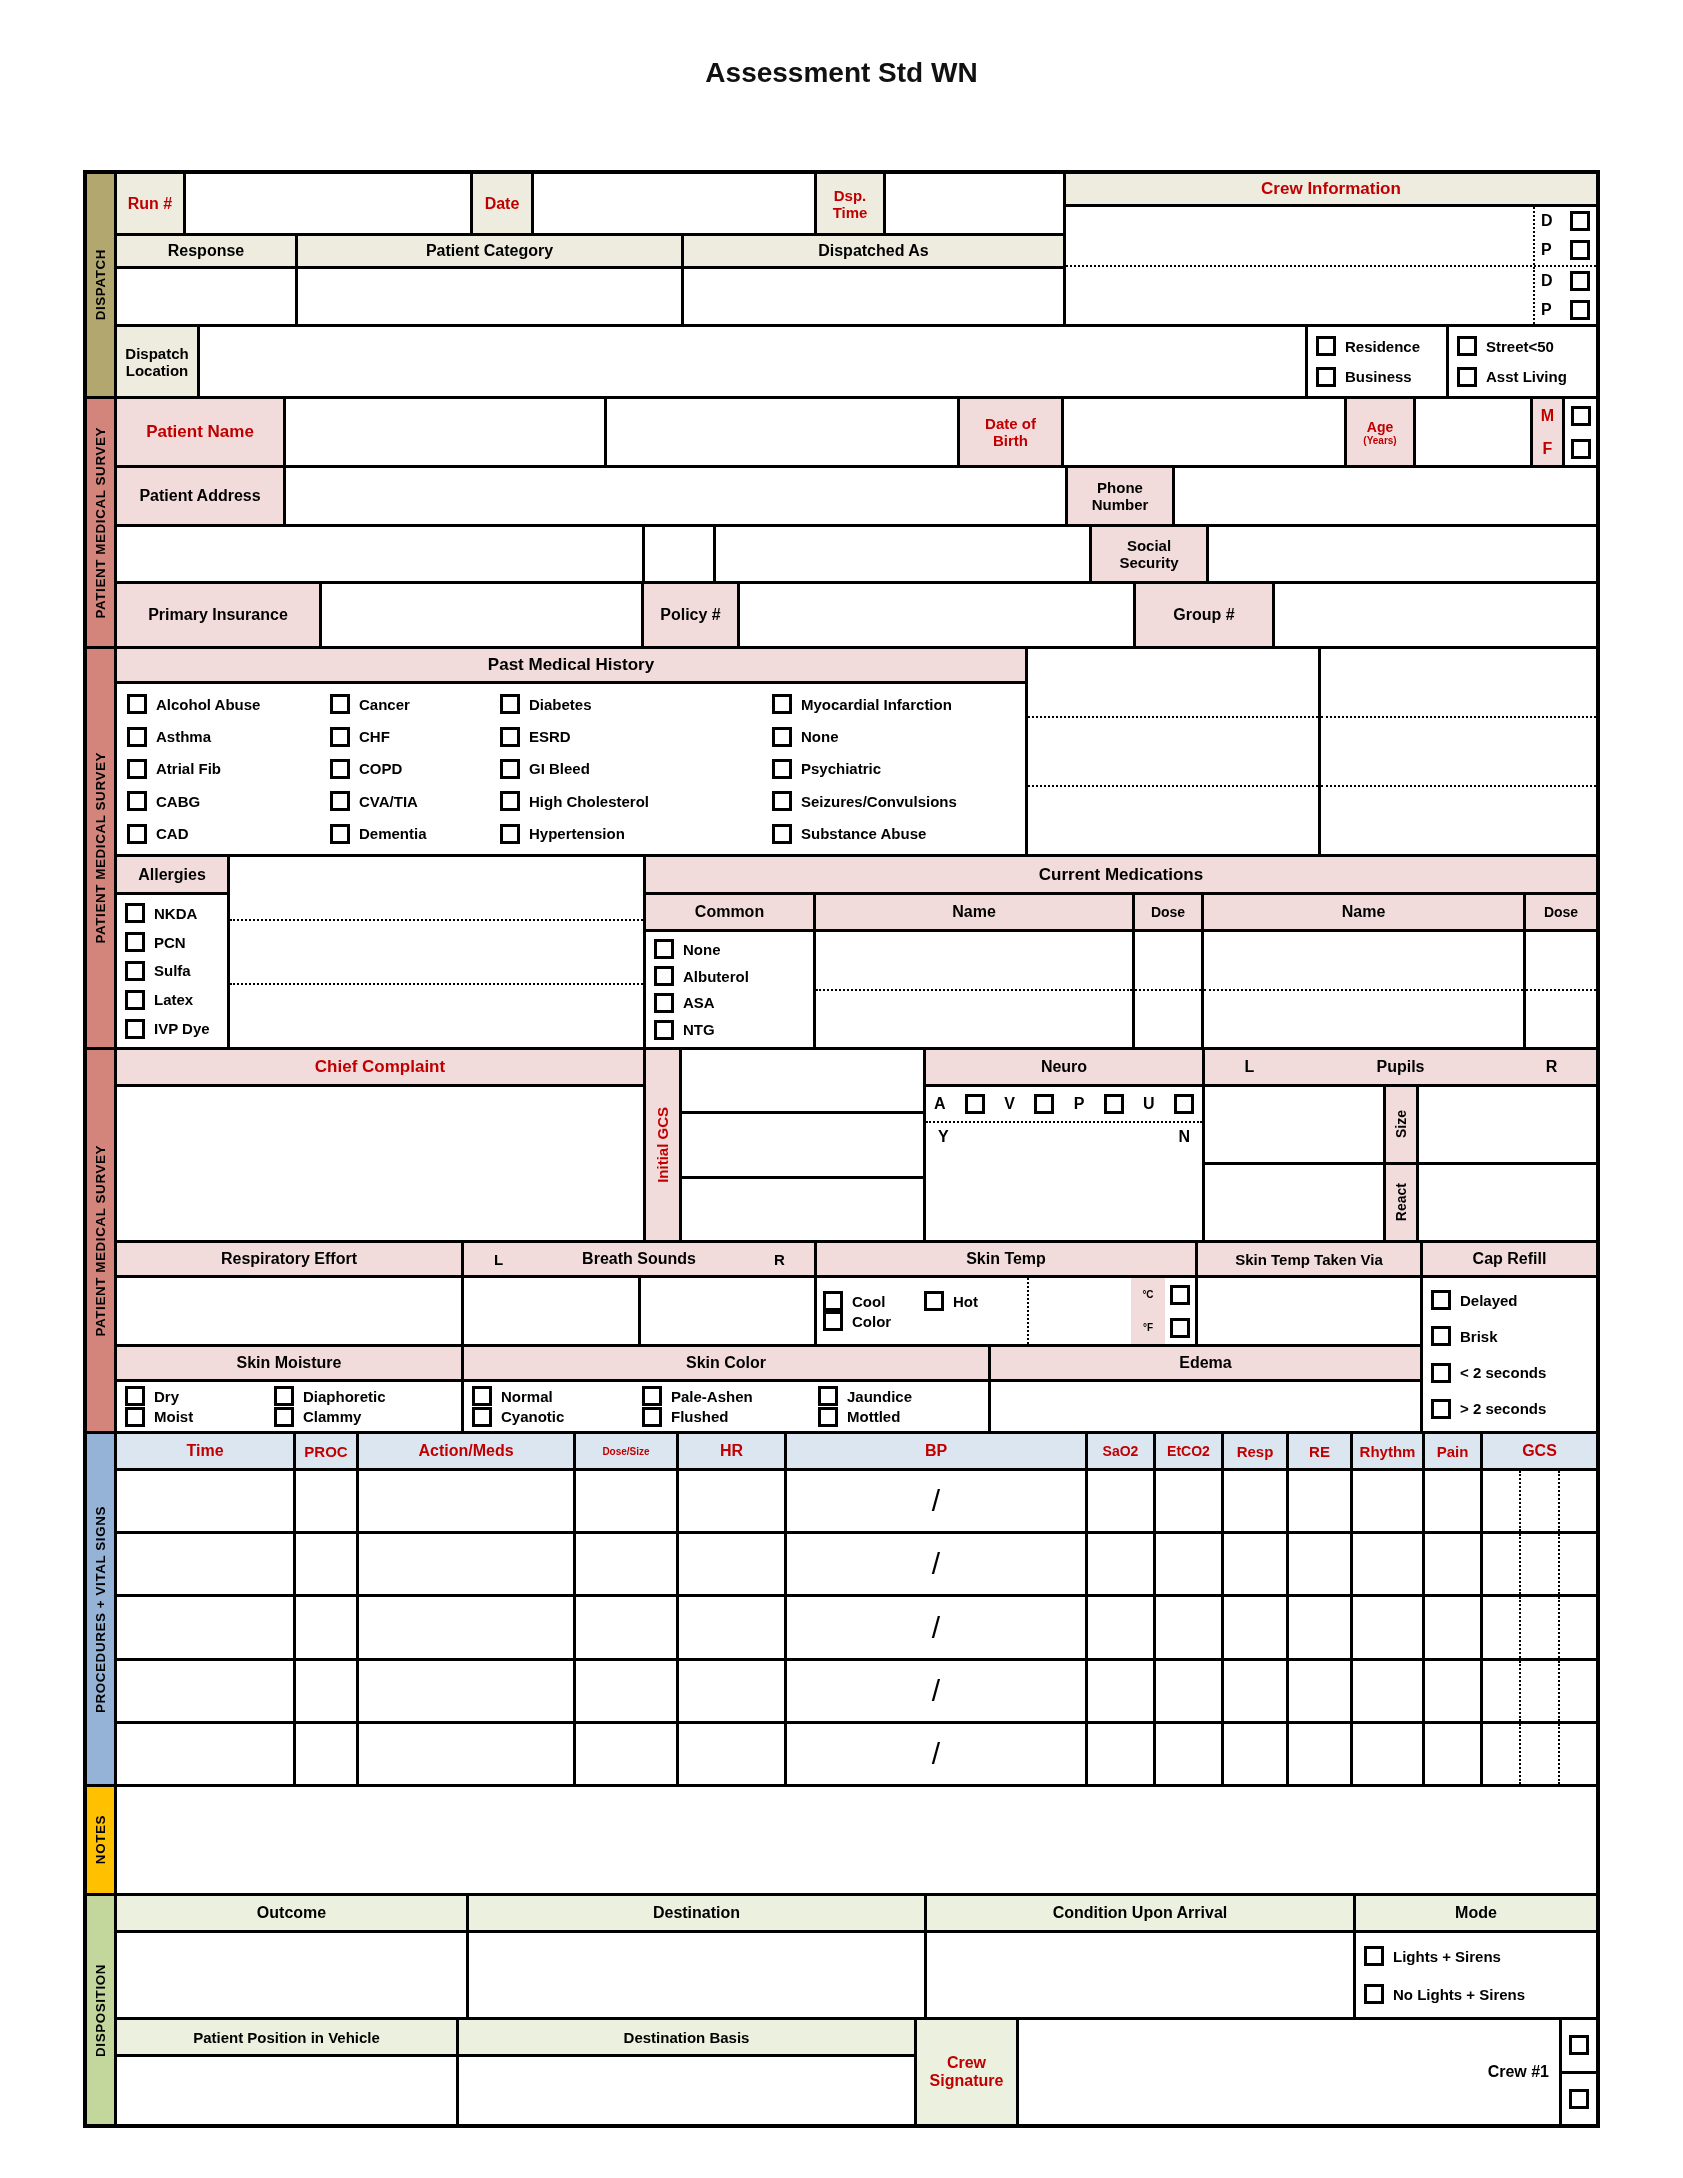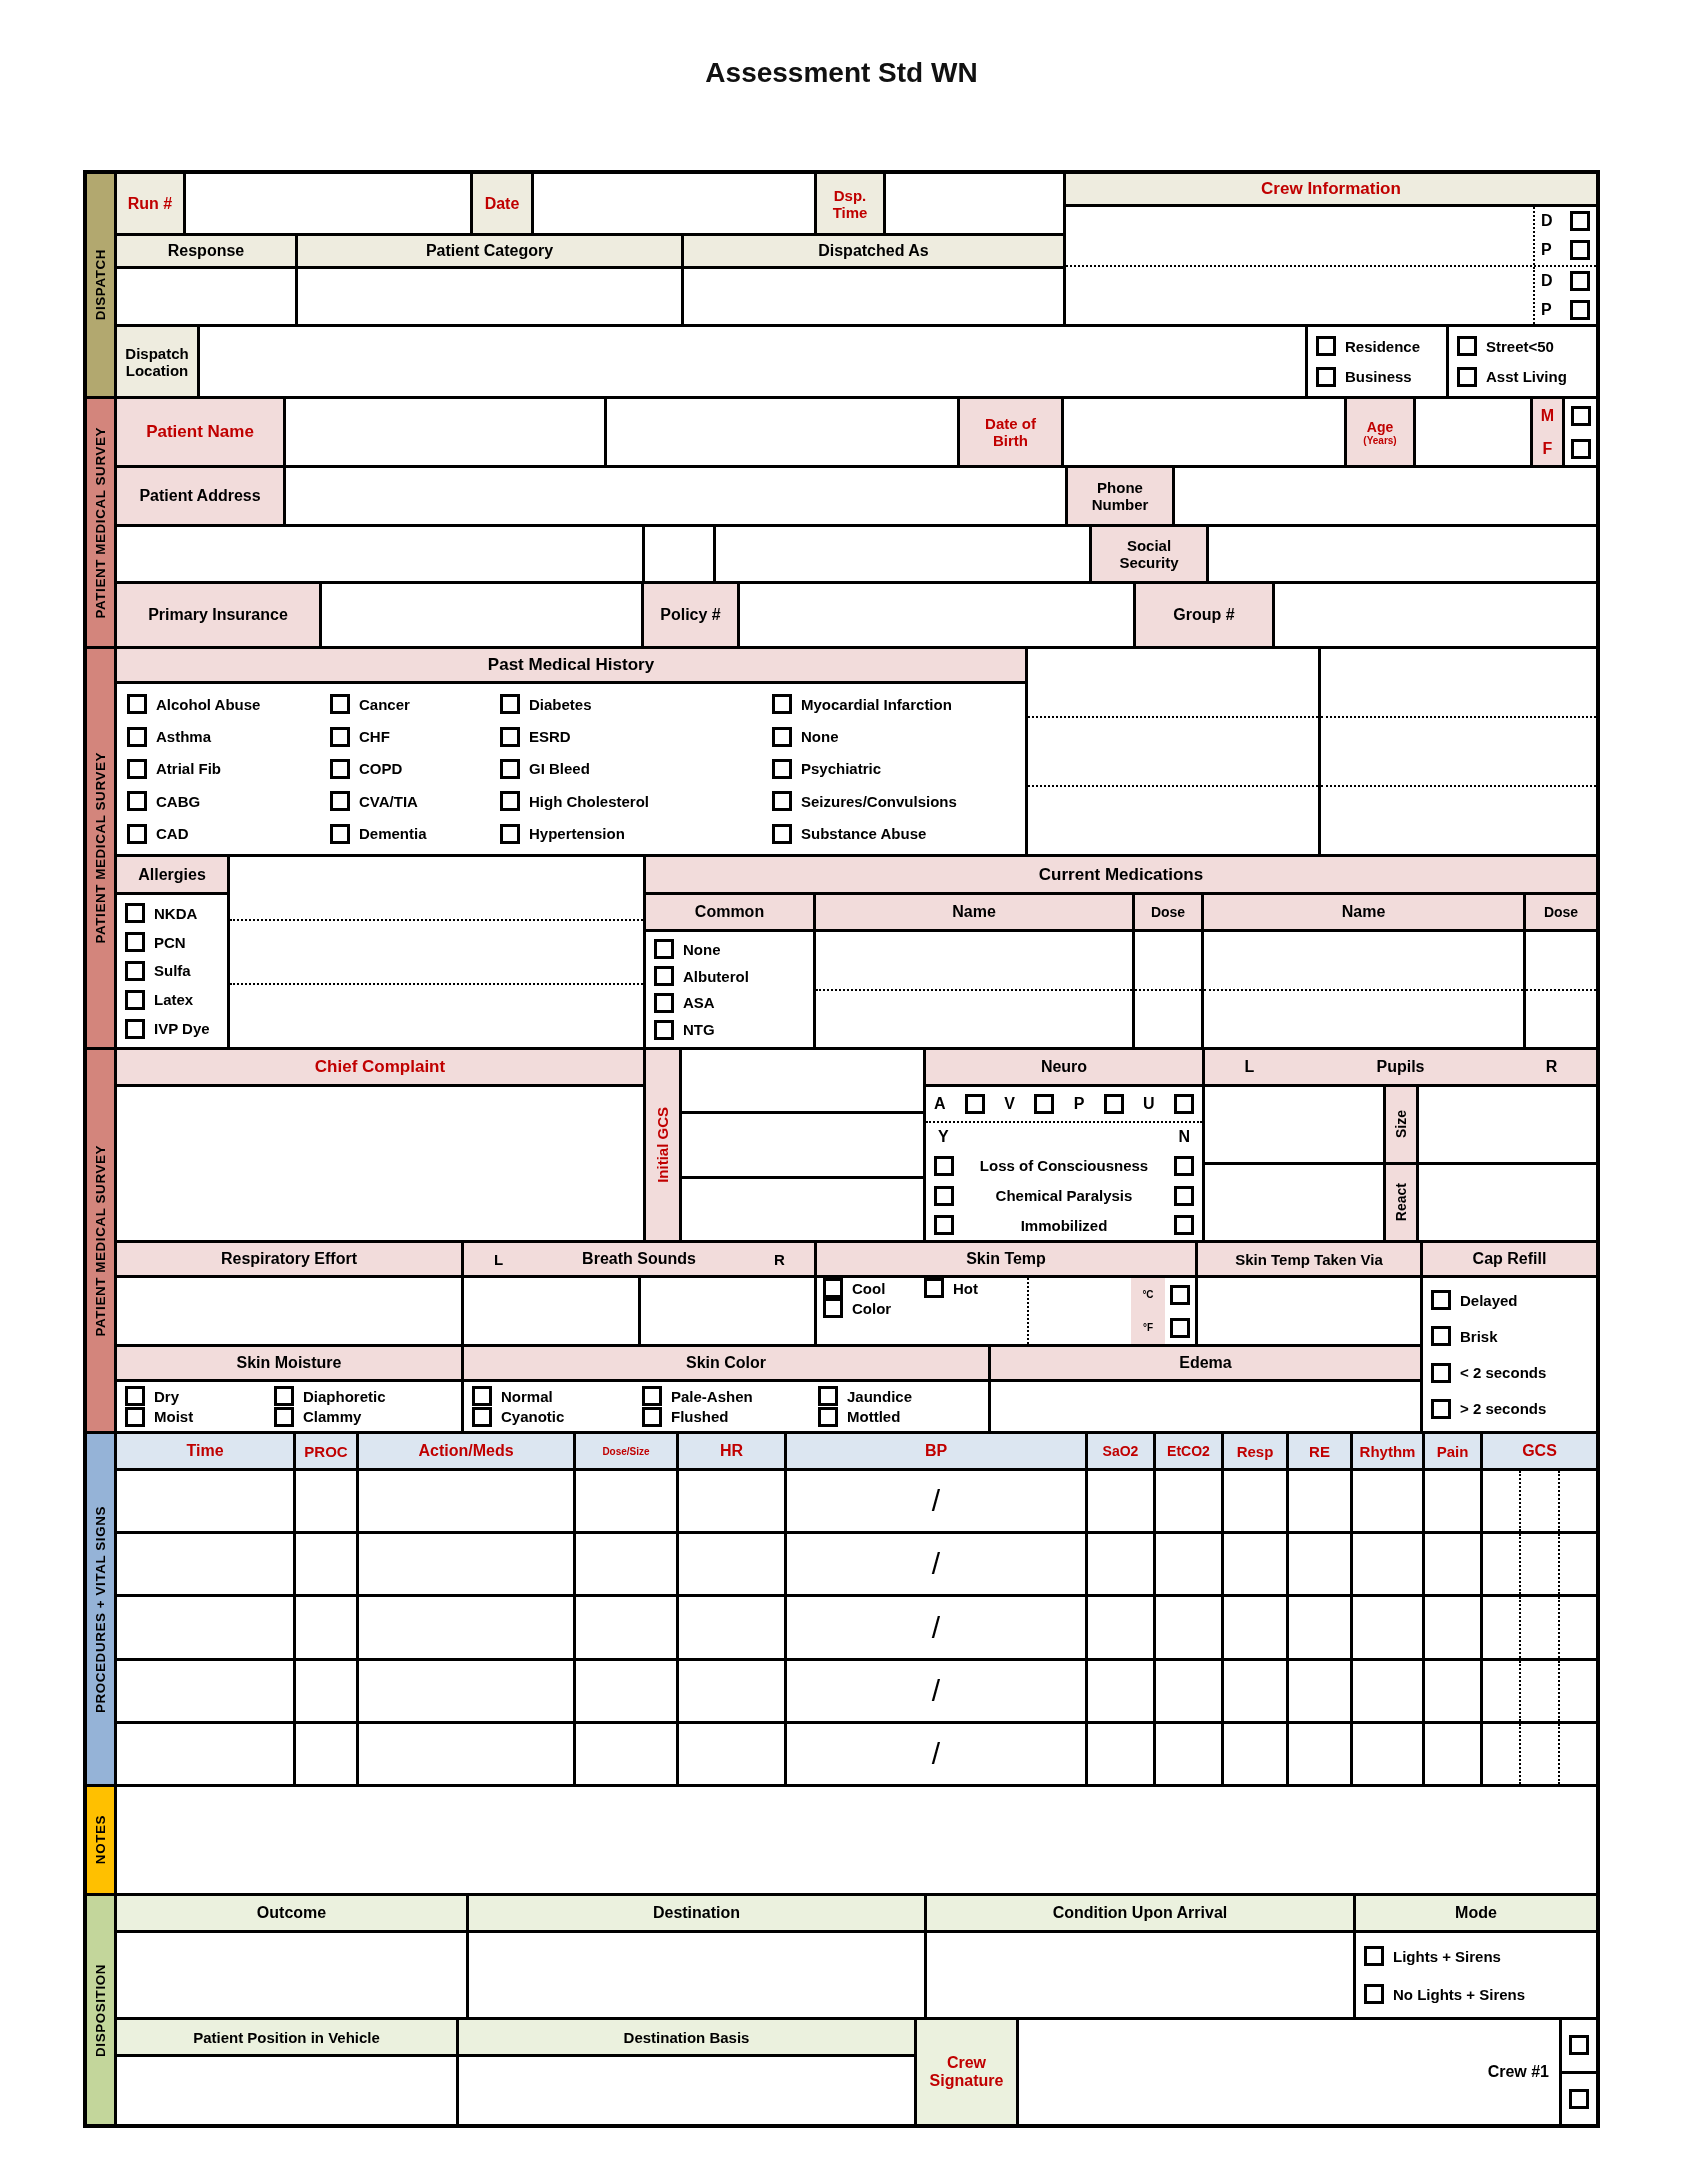--- a/index.html
+++ b/index.html
@@ -418,38 +418,20 @@
               <span class="cb"></span>
             <span class="f16">P</span>
               <span class="cb"></span>
             <span class="f16">U</span>
               <span class="cb"></span>
           </div>
           <div class="row" style="height:28px;align-items:center;justify-content:space-between;padding:0 12px">
             <span class="f16">Y</span>
             <span class="f16">N</span>
           </div>
-          <div class="col" style="flex:1">
-
-          <div class="nrow">
-                <span class="cb"></span>
-                <span class="f15">Loss of Consciousness</span>
-                <span class="cb"></span>
-              </div>
-              <div class="nrow">
-                <span class="cb"></span>
-                <span class="f15">Chemical Paralysis</span>
-                <span class="cb"></span>
-              </div>
-              <div class="nrow">
-                <span class="cb"></span>
-                <span class="f15">Immobilized</span>
-                <span class="cb"></span>
-              </div>
-            </div>
         </div>
         <div class="col" style="flex:1">
           <div class="row pink bb" style="height:37px">
             <span class="c f16" style="width:89px">L</span>
             <span class="c f16" style="flex:1">Pupils</span>
             <span class="c f16" style="width:89px">R</span>
           </div>
           <div class="row bb" style="flex:1">
             <div class="in br" style="flex:1"></div>
             <div class="c pink br" style="width:33px">
@@ -480,21 +462,21 @@
                 <span class="c f15" style="width:69px">R</span>
               </div>
               <div class="row" style="flex:1">
                 <div class="in br" style="flex:1"></div>
                 <div class="in" style="flex:1"></div>
               </div>
             </div>
             <div class="col br" style="width:381px">
               <div class="c pink bb f16" style="height:35px">Skin Temp</div>
               <div class="row" style="flex:1">
-                <div class="col" style="width:210px;justify-content:flex-start;padding-left:6px">
+                <div class="col" style="width:210px;justify-content:center;padding-left:6px">
                   <div class="row" style="align-items:center">
                     <div class="cbrow" style="width:101px">
                         <span class="cb"></span>
                         <span>Cool</span>
                       </div>
                     <div class="cbrow">
                         <span class="cb"></span>
                         <span>Hot</span>
                       </div>
                   </div>

